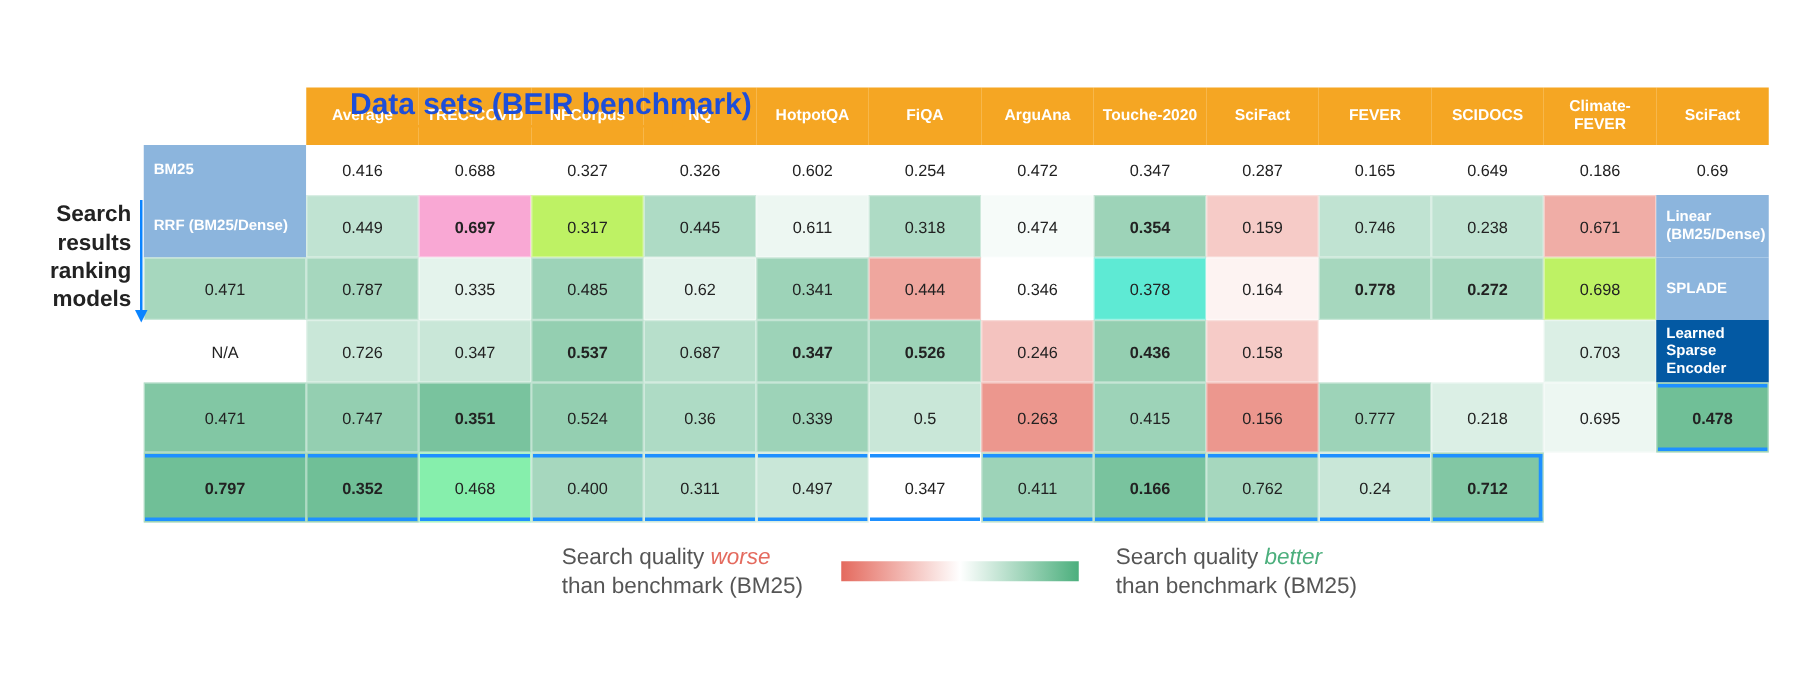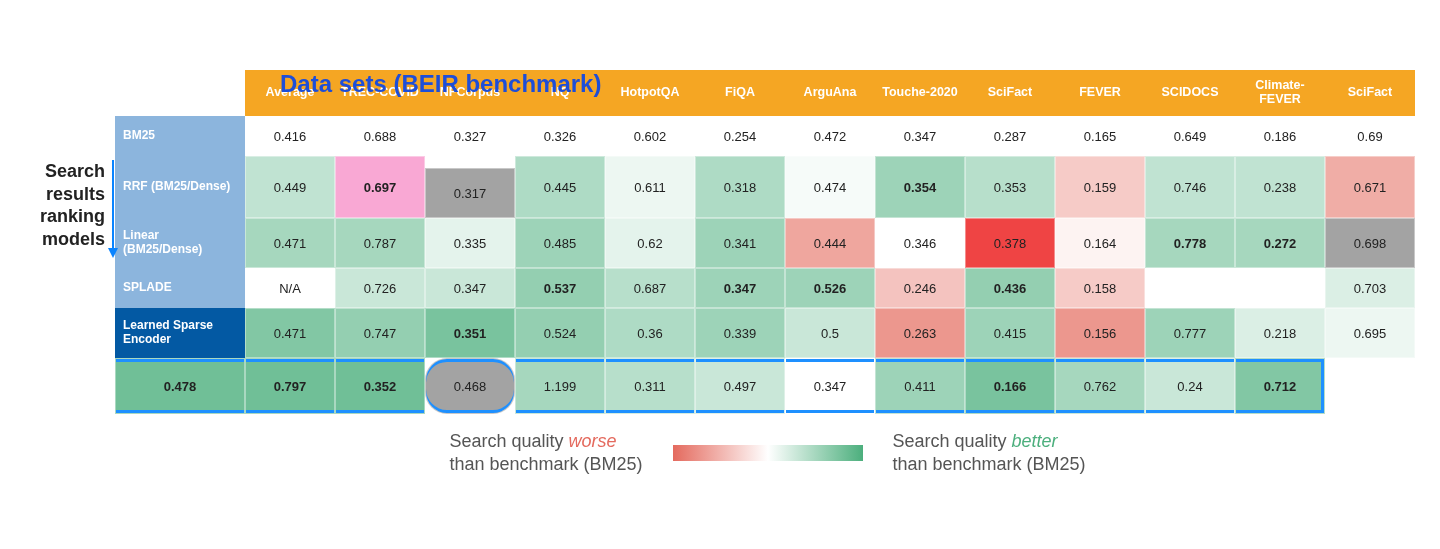--- a/index.html
+++ b/index.html
@@ -115,45 +115,44 @@
       <div class="cell" style="background: rgb(255, 255, 255); min-height: 40px;">0.472</div>
       <div class="cell" style="background: rgb(255, 255, 255); min-height: 40px;">0.347</div>
       <div class="cell" style="background: rgb(255, 255, 255); min-height: 40px;">0.287</div>
       <div class="cell" style="background: rgb(255, 255, 255); min-height: 40px;">0.165</div>
       <div class="cell" style="background: rgb(255, 255, 255); min-height: 40px;">0.649</div>
       <div class="cell" style="background: rgb(255, 255, 255); min-height: 40px;">0.186</div>
       <div class="cell" style="background: rgb(255, 255, 255); min-height: 40px;">0.69</div>
       <div class="row-hdr light" style="min-height: 50px;">RRF (BM25/Dense)</div>
       <div class="cell" style="background: rgb(192, 227, 210); min-height: 50px;">0.449</div>
       <div class="cell" style="background: #f9a8d4; min-height: 50px; font-weight: bold;">0.697</div>
-      <div class="cell" style="background: #a3a3a3; min-height: 50px; margin-top: 12px;">0.317</div>
+      <div class="cell" style="background: #bef264; min-height: 50px;">0.317</div>
       <div class="cell" style="background: rgb(174, 219, 197); min-height: 50px;">0.445</div>
       <div class="cell" style="background: rgb(237, 247, 242); min-height: 50px;">0.611</div>
       <div class="cell" style="background: rgb(174, 219, 197); min-height: 50px;">0.318</div>
       <div class="cell" style="background: rgb(246, 251, 249); min-height: 50px;">0.474</div>
       <div class="cell bold" style="background: rgb(157, 211, 184); min-height: 50px;">0.354</div>
-      <div class="cell" style="background: rgb(183, 223, 203); min-height: 50px;">0.353</div>
       <div class="cell" style="background: rgb(246, 203, 199); min-height: 50px;">0.159</div>
       <div class="cell" style="background: rgb(192, 227, 210); min-height: 50px;">0.746</div>
       <div class="cell" style="background: rgb(192, 227, 210); min-height: 50px;">0.238</div>
       <div class="cell" style="background: rgb(240, 173, 166); min-height: 50px;">0.671</div>
       <div class="row-hdr light" style="min-height: 50px;">Linear (BM25/Dense)</div>
       <div class="cell" style="background: rgb(166, 215, 190); min-height: 50px;">0.471</div>
       <div class="cell" style="background: rgb(166, 215, 190); min-height: 50px;">0.787</div>
       <div class="cell" style="background: rgb(228, 243, 236); min-height: 50px;">0.335</div>
       <div class="cell" style="background: rgb(157, 211, 184); min-height: 50px;">0.485</div>
       <div class="cell" style="background: rgb(228, 243, 236); min-height: 50px;">0.62</div>
       <div class="cell" style="background: rgb(157, 211, 184); min-height: 50px;">0.341</div>
       <div class="cell" style="background: rgb(239, 166, 158); min-height: 50px;">0.444</div>
       <div class="cell" style="background: rgb(255, 255, 255); min-height: 50px;">0.346</div>
-      <div class="cell" style="background: #ef4444; min-height: 50px;">0.378</div>
+      <div class="cell" style="background: #5eead4; min-height: 50px;">0.378</div>
       <div class="cell" style="background: rgb(253, 243, 242); min-height: 50px;">0.164</div>
       <div class="cell bold" style="background: rgb(166, 215, 190); min-height: 50px;">0.778</div>
       <div class="cell bold" style="background: rgb(166, 215, 190); min-height: 50px;">0.272</div>
-      <div class="cell" style="background: #a3a3a3; min-height: 50px;">0.698</div>
+      <div class="cell" style="background: #bef264; min-height: 50px;">0.698</div>
       <div class="row-hdr light" style="min-height: 40px;">SPLADE</div>
       <div class="cell" style="background: rgb(255, 255, 255); min-height: 40px;">N/A</div>
       <div class="cell" style="background: rgb(201, 231, 216); min-height: 40px;">0.726</div>
       <div class="cell" style="background: rgb(201, 231, 216); min-height: 40px;">0.347</div>
       <div class="cell bold" style="background: rgb(148, 207, 177); min-height: 40px;">0.537</div>
       <div class="cell" style="background: rgb(183, 223, 203); min-height: 40px;">0.687</div>
       <div class="cell bold" style="background: rgb(157, 211, 184); min-height: 40px;">0.347</div>
       <div class="cell bold" style="background: rgb(157, 211, 184); min-height: 40px;">0.526</div>
       <div class="cell" style="background: rgb(244, 195, 191); min-height: 40px;">0.246</div>
       <div class="cell bold" style="background: rgb(148, 207, 177); min-height: 40px;">0.436</div>
@@ -171,22 +170,22 @@
       <div class="cell" style="background: rgb(201, 231, 216); min-height: 50px;">0.5</div>
       <div class="cell" style="background: rgb(236, 151, 142); min-height: 50px;">0.263</div>
       <div class="cell" style="background: rgb(157, 211, 184); min-height: 50px;">0.415</div>
       <div class="cell" style="background: rgb(236, 151, 142); min-height: 50px;">0.156</div>
       <div class="cell" style="background: rgb(157, 211, 184); min-height: 50px;">0.777</div>
       <div class="cell" style="background: rgb(219, 239, 229); min-height: 50px;">0.218</div>
       <div class="cell" style="background: rgb(237, 247, 242); min-height: 50px;">0.695</div>
       <div class="cell bold" style="background: rgb(112, 191, 151); min-height: 56px; box-shadow: rgb(30, 144, 255) 0px -3px 0px inset, rgb(30, 144, 255) 0px 3px 0px inset;">0.478</div>
       <div class="cell bold" style="background: rgb(112, 191, 151); min-height: 56px; box-shadow: rgb(30, 144, 255) 0px -3px 0px inset, rgb(30, 144, 255) 0px 3px 0px inset;">0.797</div>
       <div class="cell bold" style="background: rgb(112, 191, 151); min-height: 56px; box-shadow: rgb(30, 144, 255) 0px -3px 0px inset, rgb(30, 144, 255) 0px 3px 0px inset;">0.352</div>
-      <div class="cell" style="background: #a3a3a3; min-height: 56px; box-shadow: rgb(30, 144, 255) 0px -3px 0px inset, rgb(30, 144, 255) 0px 3px 0px inset; border-radius: 22px;">0.468</div>
-      <div class="cell" style="background: rgb(166, 215, 190); min-height: 56px; box-shadow: rgb(30, 144, 255) 0px -3px 0px inset, rgb(30, 144, 255) 0px 3px 0px inset;">1.199</div>
+      <div class="cell" style="background: #86efac; min-height: 56px; box-shadow: rgb(30, 144, 255) 0px -3px 0px inset, rgb(30, 144, 255) 0px 3px 0px inset;">0.468</div>
+      <div class="cell" style="background: rgb(166, 215, 190); min-height: 56px; box-shadow: rgb(30, 144, 255) 0px -3px 0px inset, rgb(30, 144, 255) 0px 3px 0px inset;">0.400</div>
       <div class="cell" style="background: rgb(183, 223, 203); min-height: 56px; box-shadow: rgb(30, 144, 255) 0px -3px 0px inset, rgb(30, 144, 255) 0px 3px 0px inset;">0.311</div>
       <div class="cell" style="background: rgb(201, 231, 216); min-height: 56px; box-shadow: rgb(30, 144, 255) 0px -3px 0px inset, rgb(30, 144, 255) 0px 3px 0px inset;">0.497</div>
       <div class="cell" style="background: rgb(255, 255, 255); min-height: 56px; box-shadow: rgb(30, 144, 255) 0px -3px 0px inset, rgb(30, 144, 255) 0px 3px 0px inset;">0.347</div>
       <div class="cell" style="background: rgb(157, 211, 184); min-height: 56px; box-shadow: rgb(30, 144, 255) 0px -3px 0px inset, rgb(30, 144, 255) 0px 3px 0px inset;">0.411</div>
       <div class="cell bold" style="background: rgb(121, 195, 158); min-height: 56px; box-shadow: rgb(30, 144, 255) 0px -3px 0px inset, rgb(30, 144, 255) 0px 3px 0px inset;">0.166</div>
       <div class="cell" style="background: rgb(166, 215, 190); min-height: 56px; box-shadow: rgb(30, 144, 255) 0px -3px 0px inset, rgb(30, 144, 255) 0px 3px 0px inset;">0.762</div>
       <div class="cell" style="background: rgb(201, 231, 216); min-height: 56px; box-shadow: rgb(30, 144, 255) 0px -3px 0px inset, rgb(30, 144, 255) 0px 3px 0px inset;">0.24</div>
       <div class="cell bold" style="background: rgb(130, 199, 164); min-height: 56px; box-shadow: rgb(30, 144, 255) 0px -3px 0px inset, rgb(30, 144, 255) 0px 3px 0px inset, rgb(30, 144, 255) -3px 0px 0px inset;">0.712</div>
     </div>
 

